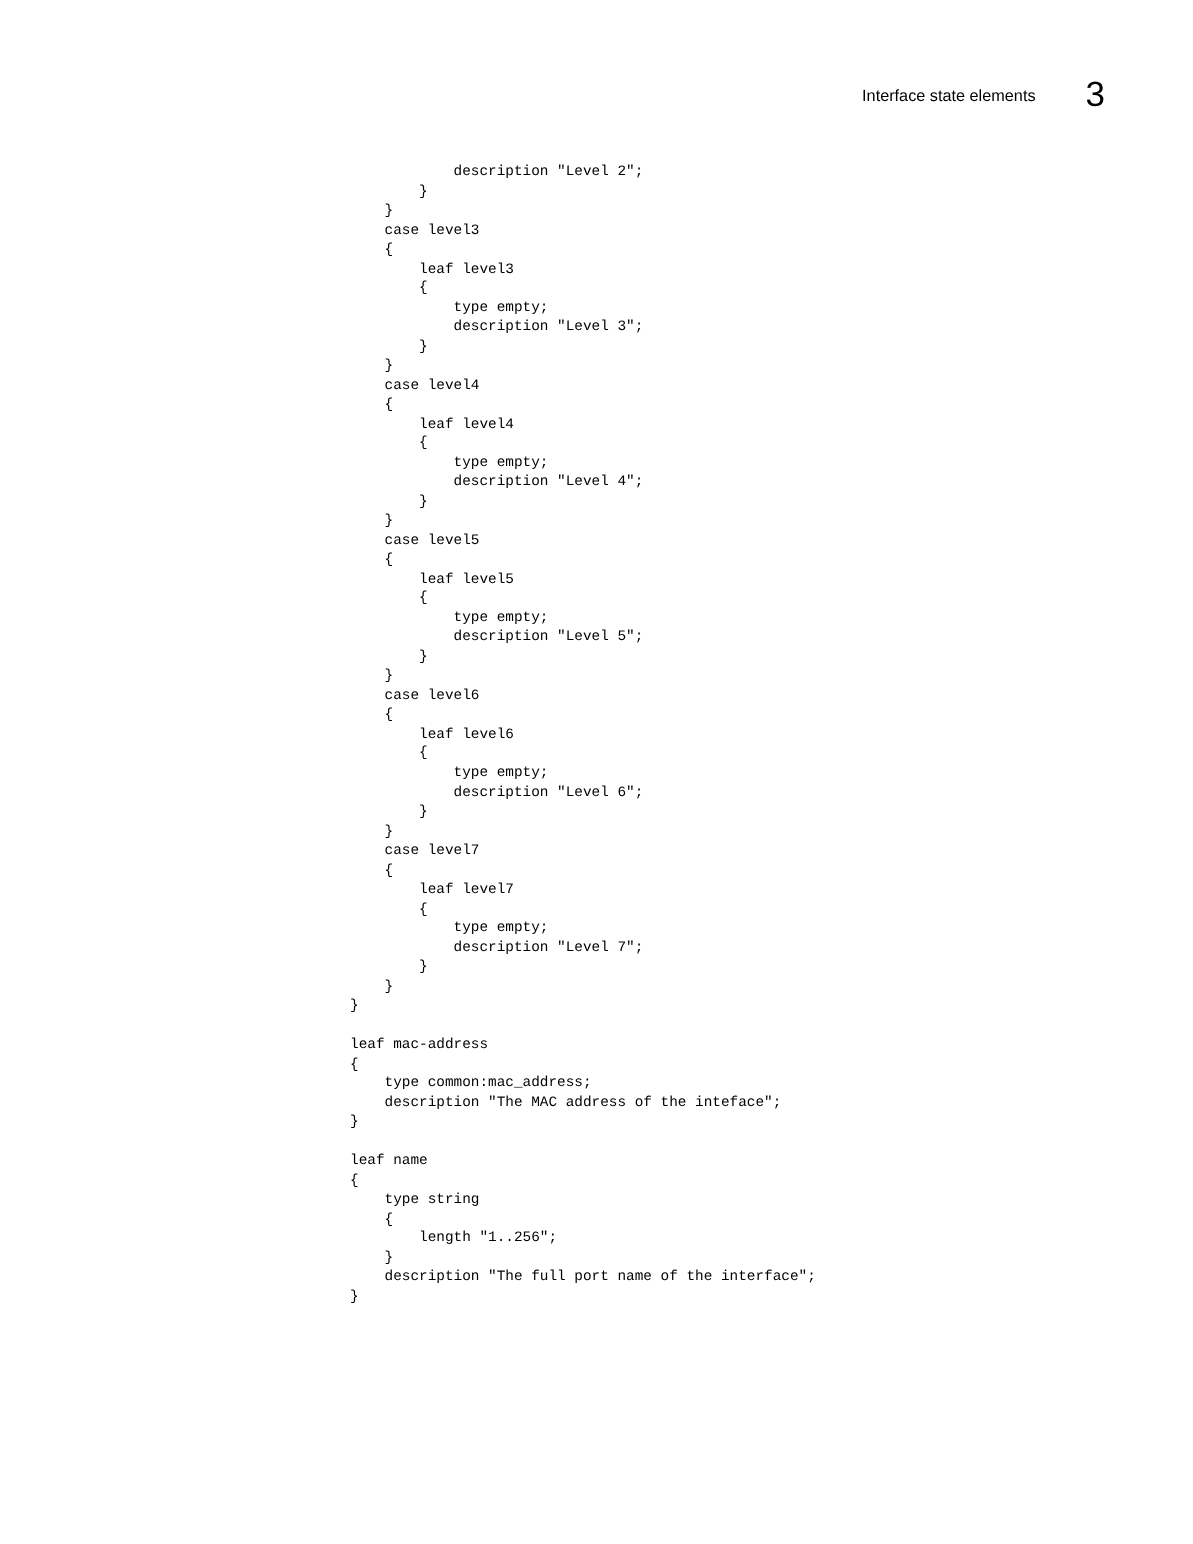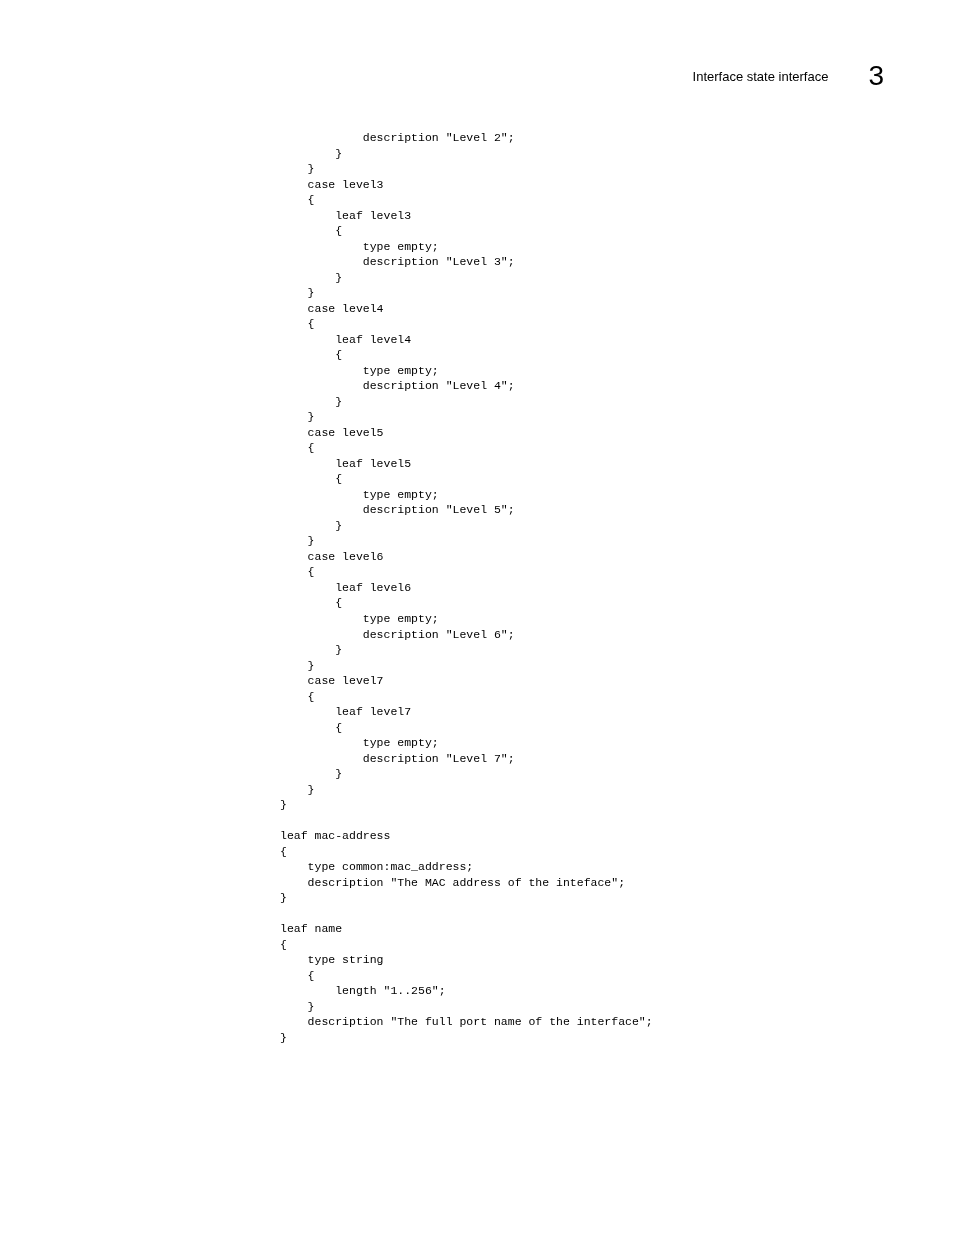--- a/index.html
+++ b/index.html
@@ -37,21 +37,21 @@
     font-size: 11.5px;
     line-height: 1.35;
     white-space: pre;
     color: #000;
   }
 </style>
 </head>
 <body>
 
 <div class="header">
-  <span class="header-title">Interface state interface</span>
+  <span class="header-title">Interface state elements</span>
   <span class="chapter-num">3</span>
 </div>
 
 <div class="code-block">            description "Level 2";
         }
     }
     case level3
     {
         leaf level3
         {

